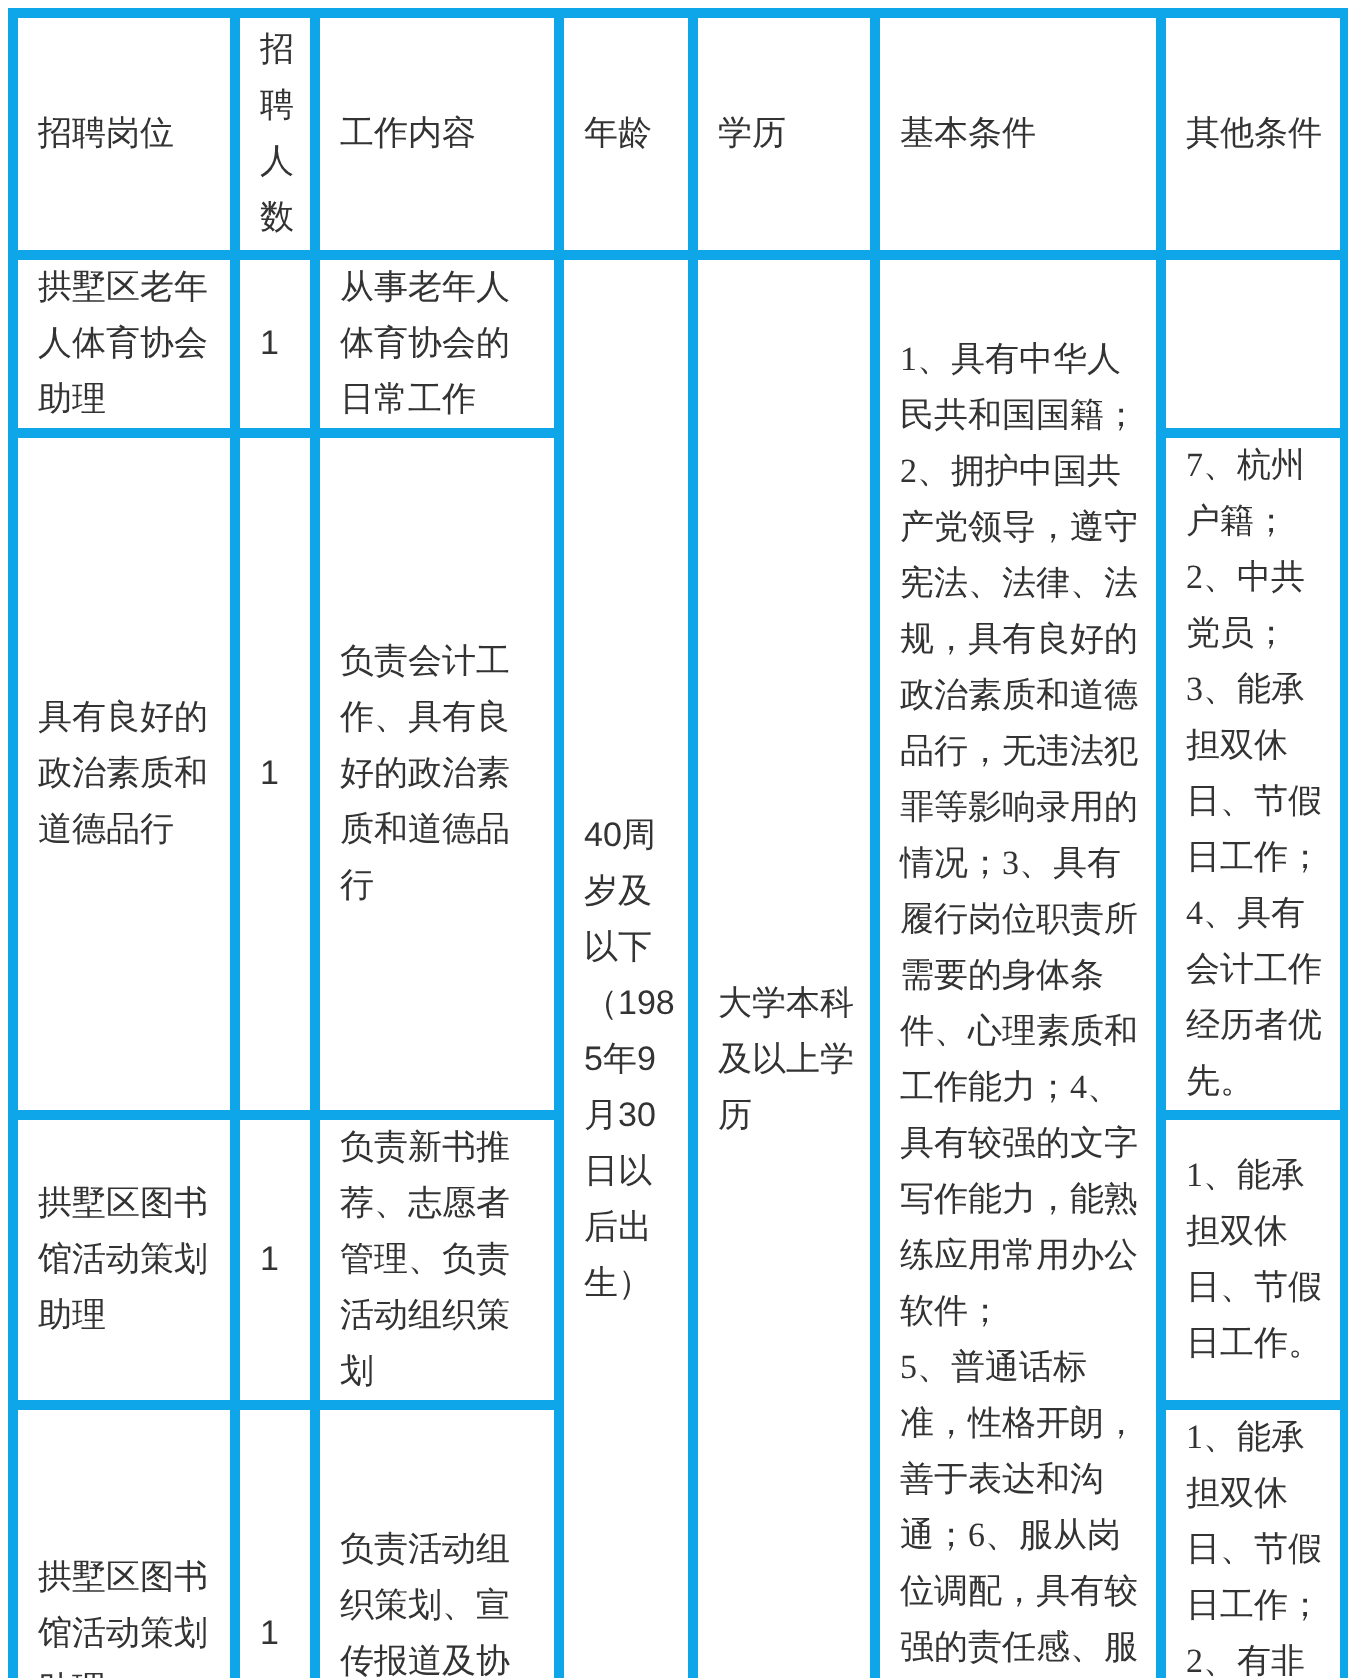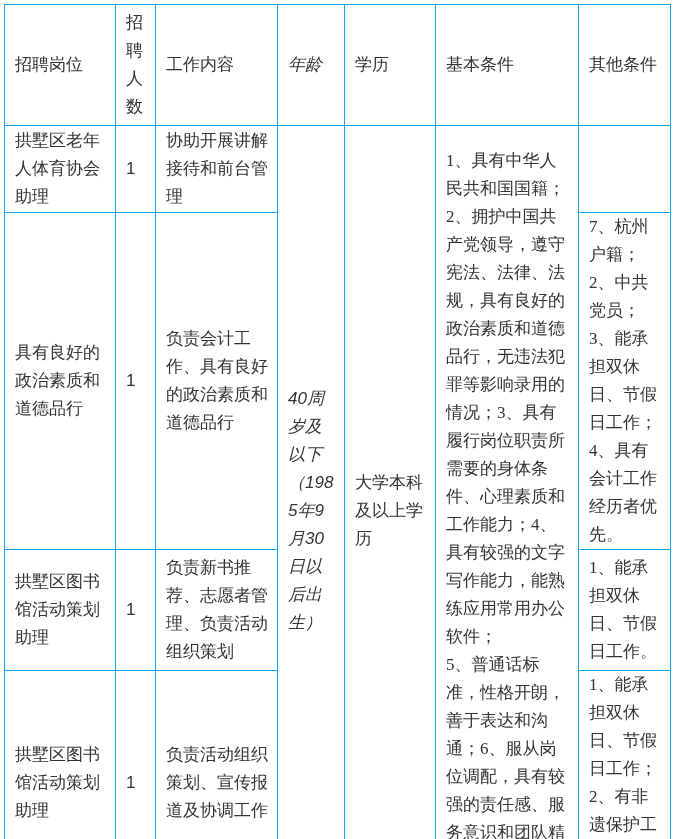--- a/index.html
+++ b/index.html
@@ -15,37 +15,37 @@
     box-sizing: border-box;
     padding: 4px;
   }
   table.recruit {
     border-collapse: collapse;
     table-layout: fixed;
     width: 666px;
   }
   table.recruit th,
   table.recruit td {
-    border: 1px solid #0ea5e9;
+    border: 5px solid #0ea5e9;
     color: #333333;
     font-size: 17px;
     line-height: 28px;
     font-weight: normal;
     vertical-align: middle;
     text-align: left;
     padding: 0 6px 0 10px;
     word-break: break-all;
     overflow-wrap: break-word;
     white-space: pre-wrap;
     overflow: hidden;
     box-sizing: border-box;
   }
   
   .col-count  { text-align: center; padding: 0 2px; }
-  .col-age    { padding: 0 5px 0 8px; font-style: italic; }
+  .col-age    { padding: 0 5px 0 8px; }
   .col-basic  { padding: 0 3px 0 11px; font-family: Liberation Serif, serif; }
   .col-other  { padding: 0 4px 0 9px; font-family: Liberation Serif, serif; }
   .col-duty   { padding: 0 5px 0 12px; margin-top: 40px; }
 </style>
 </head>
 <body>
 
 <div class="page">
   <table class="recruit">
     <colgroup>
@@ -65,21 +65,21 @@
       <th class="col-duty">工作内容</th>
       <th class="col-age">年龄</th>
       <th>学历</th>
       <th class="col-basic">基本条件</th>
       <th class="col-other">其他条件</th>
     </tr>
 
     <tr style="height:87px">
       <td>拱墅区老年人体育协会助理</td>
       <td class="col-count">1</td>
-      <td class="col-duty">协助开展讲解接待和前台管理</td>
+      <td class="col-duty">从事老年人体育协会的日常工作</td>
       <td class="col-age" rowspan="4">40周岁及以下（1985年9月30日以后出生）</td>
       <td rowspan="4">大学本科及以上学历</td>
       <td class="col-basic" rowspan="4">1、具有中华人民共和国国籍；2、拥护中国共产党领导，遵守宪法、法律、法规，具有良好的政治素质和道德品行，无违法犯罪等影响录用的情况；3、具有履行岗位职责所需要的身体条件、心理素质和工作能力；4、具有较强的文字写作能力，能熟练应用常用办公软件；
 5、普通话标准，性格开朗，善于表达和沟通；6、服从岗位调配，具有较强的责任感、服务意识和团队精神。</td>
       <td class="col-other"></td>
     </tr>
 
     <tr style="height:279px">
       <td>具有良好的政治素质和道德品行</td>
       <td class="col-count">1</td>

